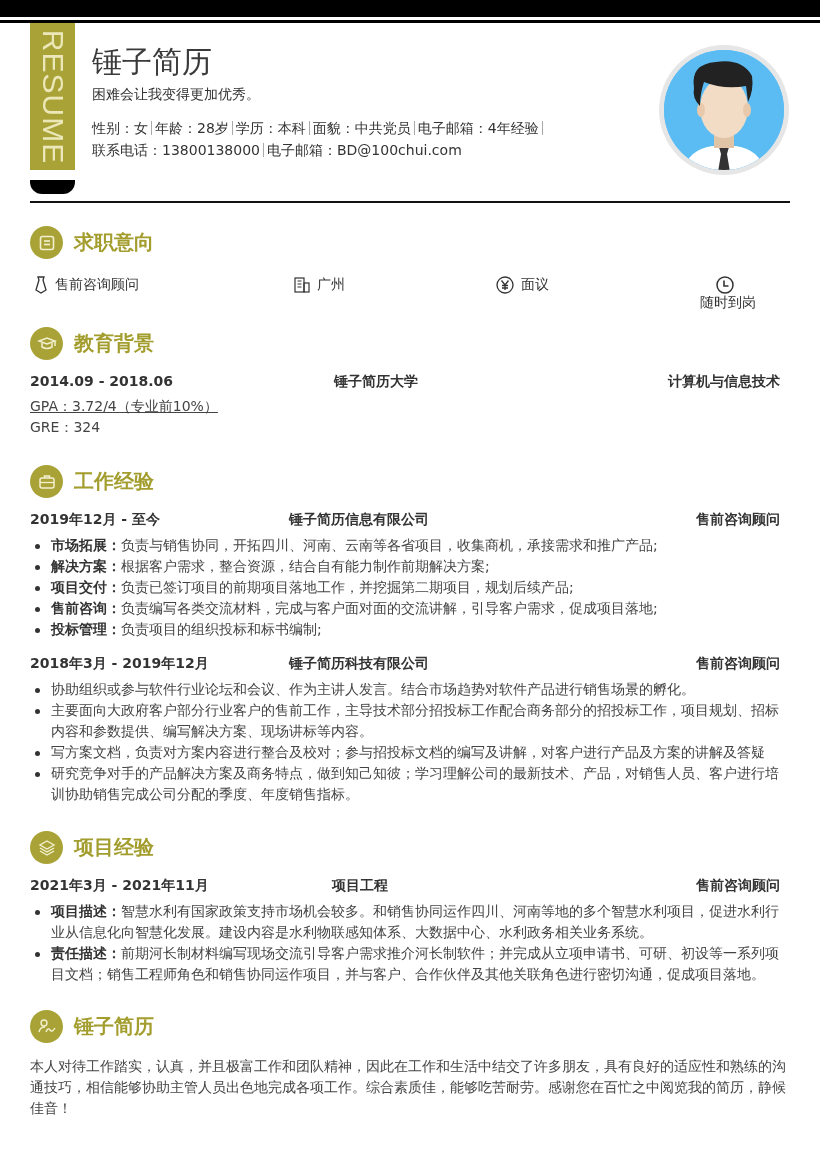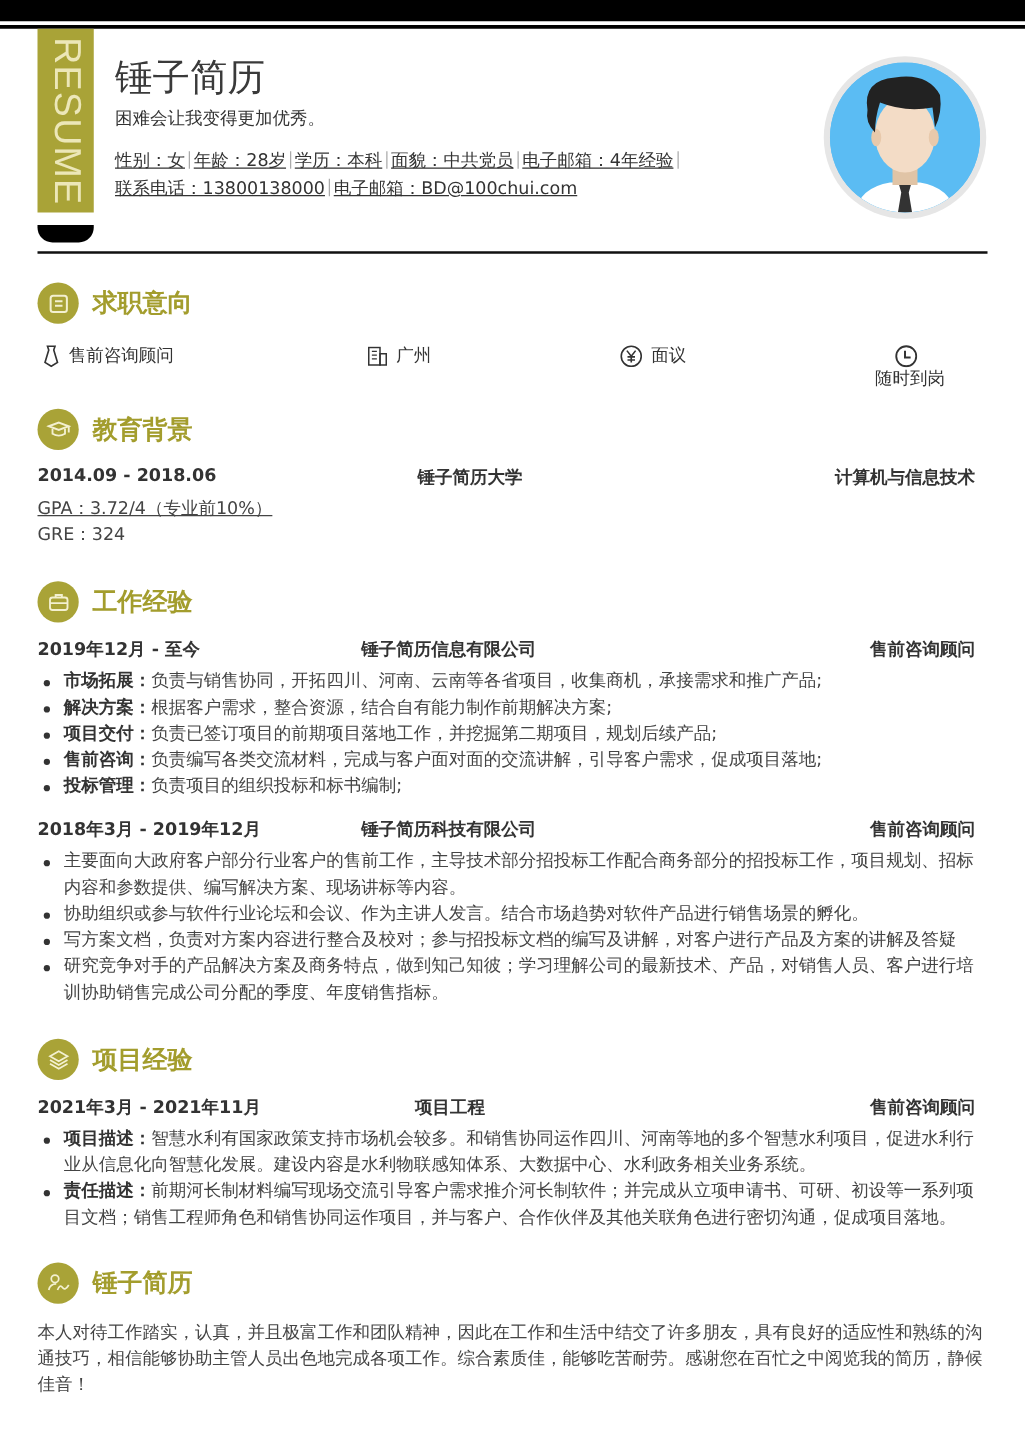--- a/index.html
+++ b/index.html
@@ -11,21 +11,21 @@
 
   .resume-tab { position: absolute; left: 30px; top: 23px; width: 45px; height: 147px; background: #a9a337; }
   .resume-tab span { position: absolute; left: 50%; top: 50%; transform: translate(-50%,-50%) rotate(90deg); color: #ece7b8; font-family: "Liberation Sans", sans-serif; font-size: 30px; letter-spacing: 1px; white-space: nowrap; }
   .resume-cap { position: absolute; left: 30px; top: 180px; width: 45px; height: 14px; background: #000; border-radius: 0 0 12px 12px; }
 
   .name { position: absolute; left: 92px; top: 42px; font-size: 30px; color: #3a3a3a; font-weight: 400; }
   .motto { position: absolute; left: 92px; top: 86px; font-size: 14px; color: #333; }
   .info-row { position: absolute; left: 92px; font-size: 14px; color: #333; white-space: nowrap; }
   .info-row.r1 { top: 120px; }
   .info-row.r2 { top: 142px; }
-  .info-row .item { display: inline-block; text-decoration: underline; }
+  .info-row .item { display: inline-block; }
   .info-row .sep { display: inline-block; width: 1px; height: 14px; background: #aaa; margin: 0 3px; vertical-align: -2px; }
 
   .avatar { position: absolute; left: 659px; top: 45px; width: 130px; height: 130px; border-radius: 50%; background: #e6e6e6; padding: 5px; }
   .avatar-inner { width: 120px; height: 120px; border-radius: 50%; background: #5bbcf3; overflow: hidden; position: relative; }
 
   .header-rule { position: absolute; left: 30px; top: 201px; width: 760px; height: 2px; background: #111; }
 
   .section-title { position: absolute; left: 30px; display: flex; align-items: center; }
   .section-title .badge { width: 33px; height: 33px; border-radius: 50%; background: #a9a337; display: flex; align-items: center; justify-content: center; margin-right: 11px; }
   .section-title .label { font-size: 20px; font-weight: bold; color: #a39d2d; }
@@ -169,22 +169,22 @@
   <li><b>售前咨询：</b><span>负责编写各类交流材料，完成与客户面对面的交流讲解，引导客户需求，促成项目落地;</span></li>
   <li><b>投标管理：</b><span>负责项目的组织投标和标书编制;</span></li>
 </ul>
 
 <div class="entry-head" style="top:655px;">
   <span class="c1">2018年3月 - 2019年12月</span>
   <span class="c2" style="left:259px;">锤子简历科技有限公司</span>
   <span class="c3">售前咨询顾问</span>
 </div>
 <ul class="blist" style="top:679px;">
+  <li><span>协助组织或参与软件行业论坛和会议、作为主讲人发言。结合市场趋势对软件产品进行销售场景的孵化。</span></li>
   <li><span>主要面向大政府客户部分行业客户的售前工作，主导技术部分招投标工作配合商务部分的招投标工作，项目规划、招标内容和参数提供、编写解决方案、现场讲标等内容。</span></li>
-  <li><span>协助组织或参与软件行业论坛和会议、作为主讲人发言。结合市场趋势对软件产品进行销售场景的孵化。</span></li>
   <li><span>写方案文档，负责对方案内容进行整合及校对；参与招投标文档的编写及讲解，对客户进行产品及方案的讲解及答疑</span></li>
   <li><span>研究竞争对手的产品解决方案及商务特点，做到知己知彼；学习理解公司的最新技术、产品，对销售人员、客户进行培训协助销售完成公司分配的季度、年度销售指标。</span></li>
 </ul>
 
 <div class="section-title" style="top:831px;">
   <div class="badge">
     <svg width="18" height="18" viewBox="0 0 18 18">
         <path d="M9 2 L16 6 L9 10 L2 6 Z" fill="none" stroke="#f3f0d0" stroke-width="1.4"></path>
         <path d="M2 9 L9 13 L16 9" fill="none" stroke="#f3f0d0" stroke-width="1.4"></path>
         <path d="M2 12 L9 16 L16 12" fill="none" stroke="#f3f0d0" stroke-width="1.4"></path>

